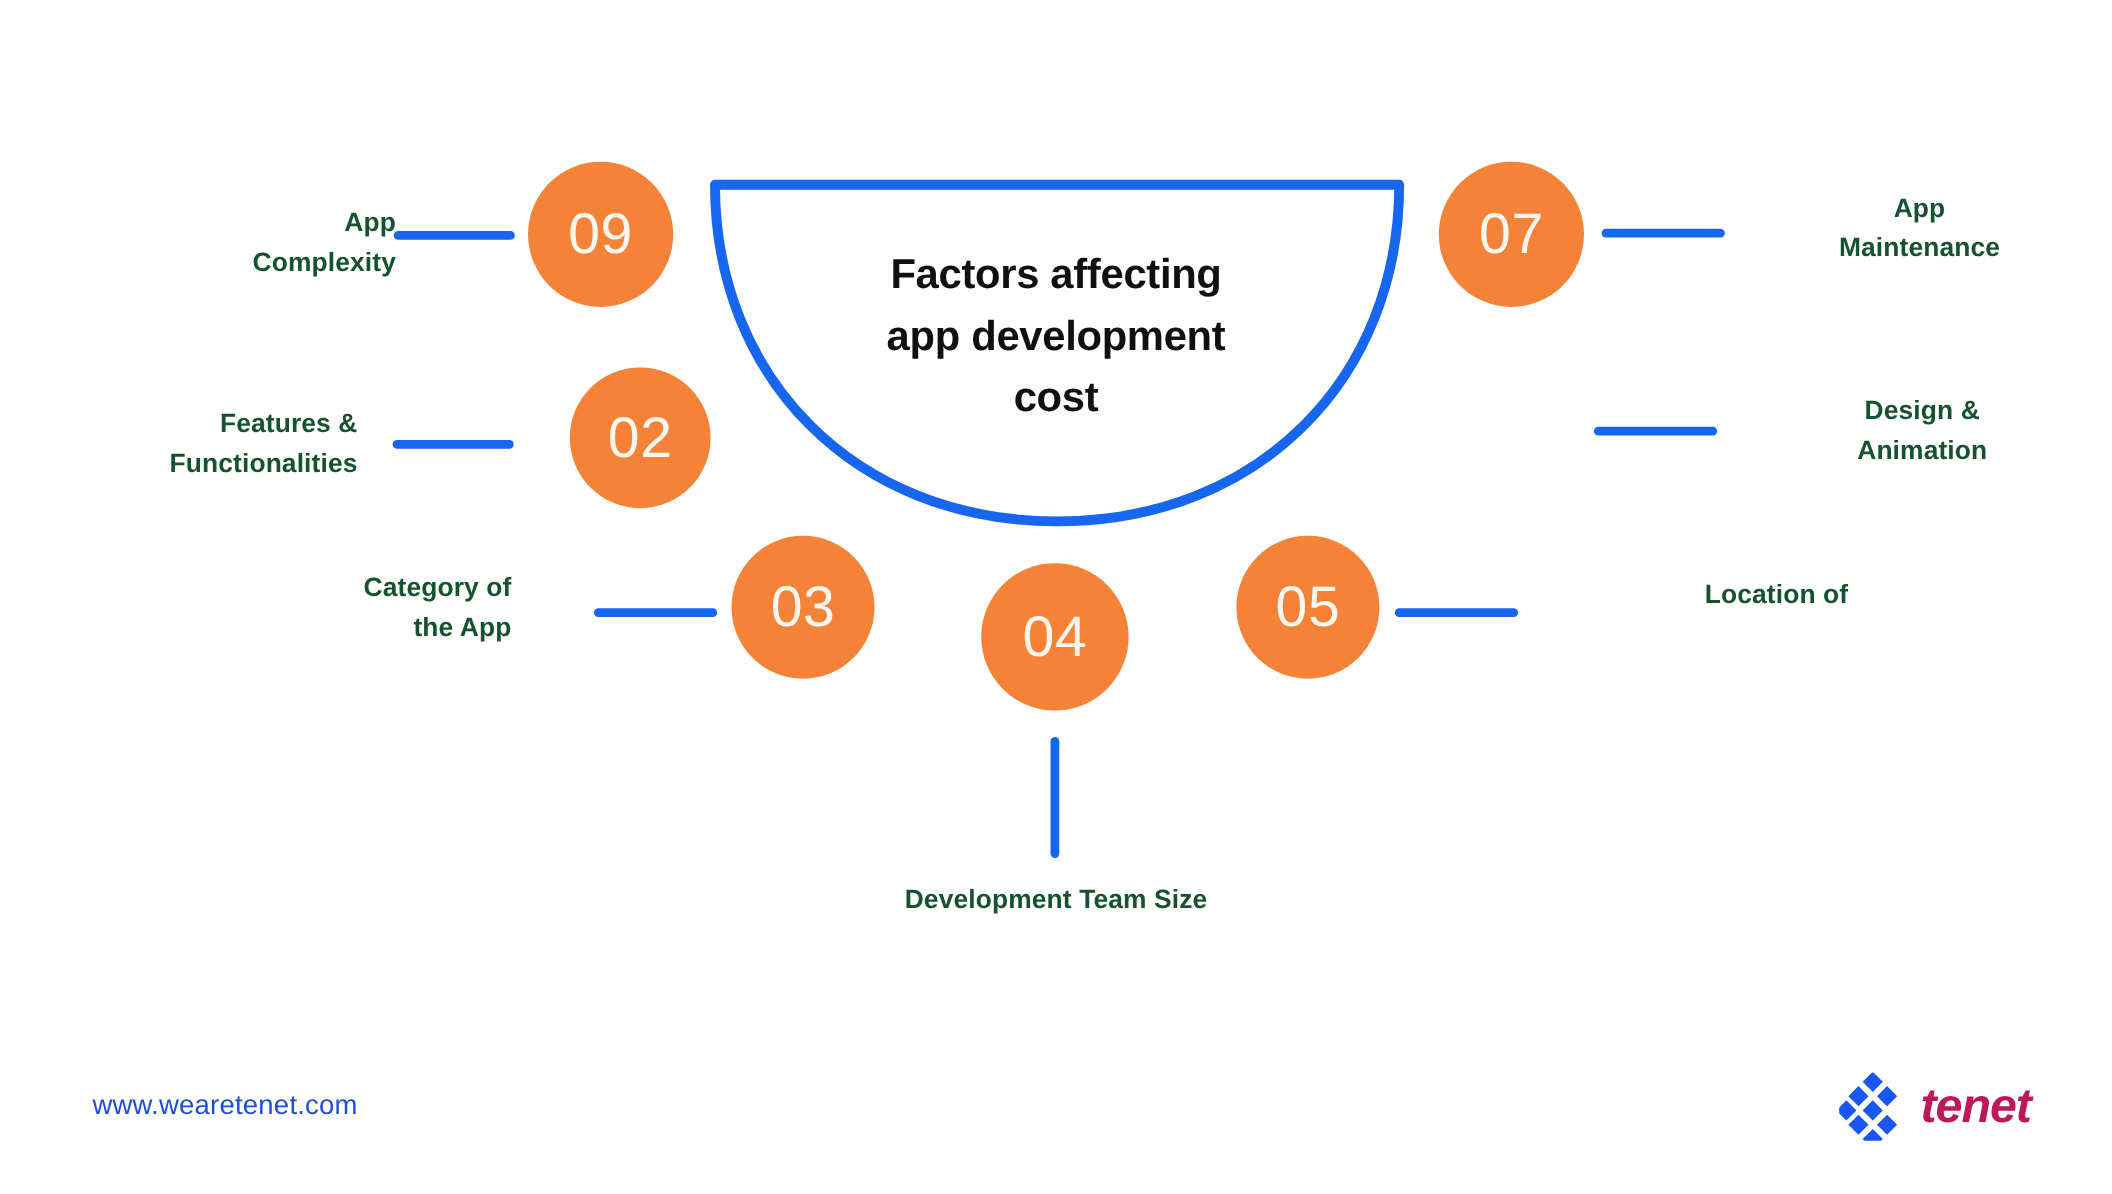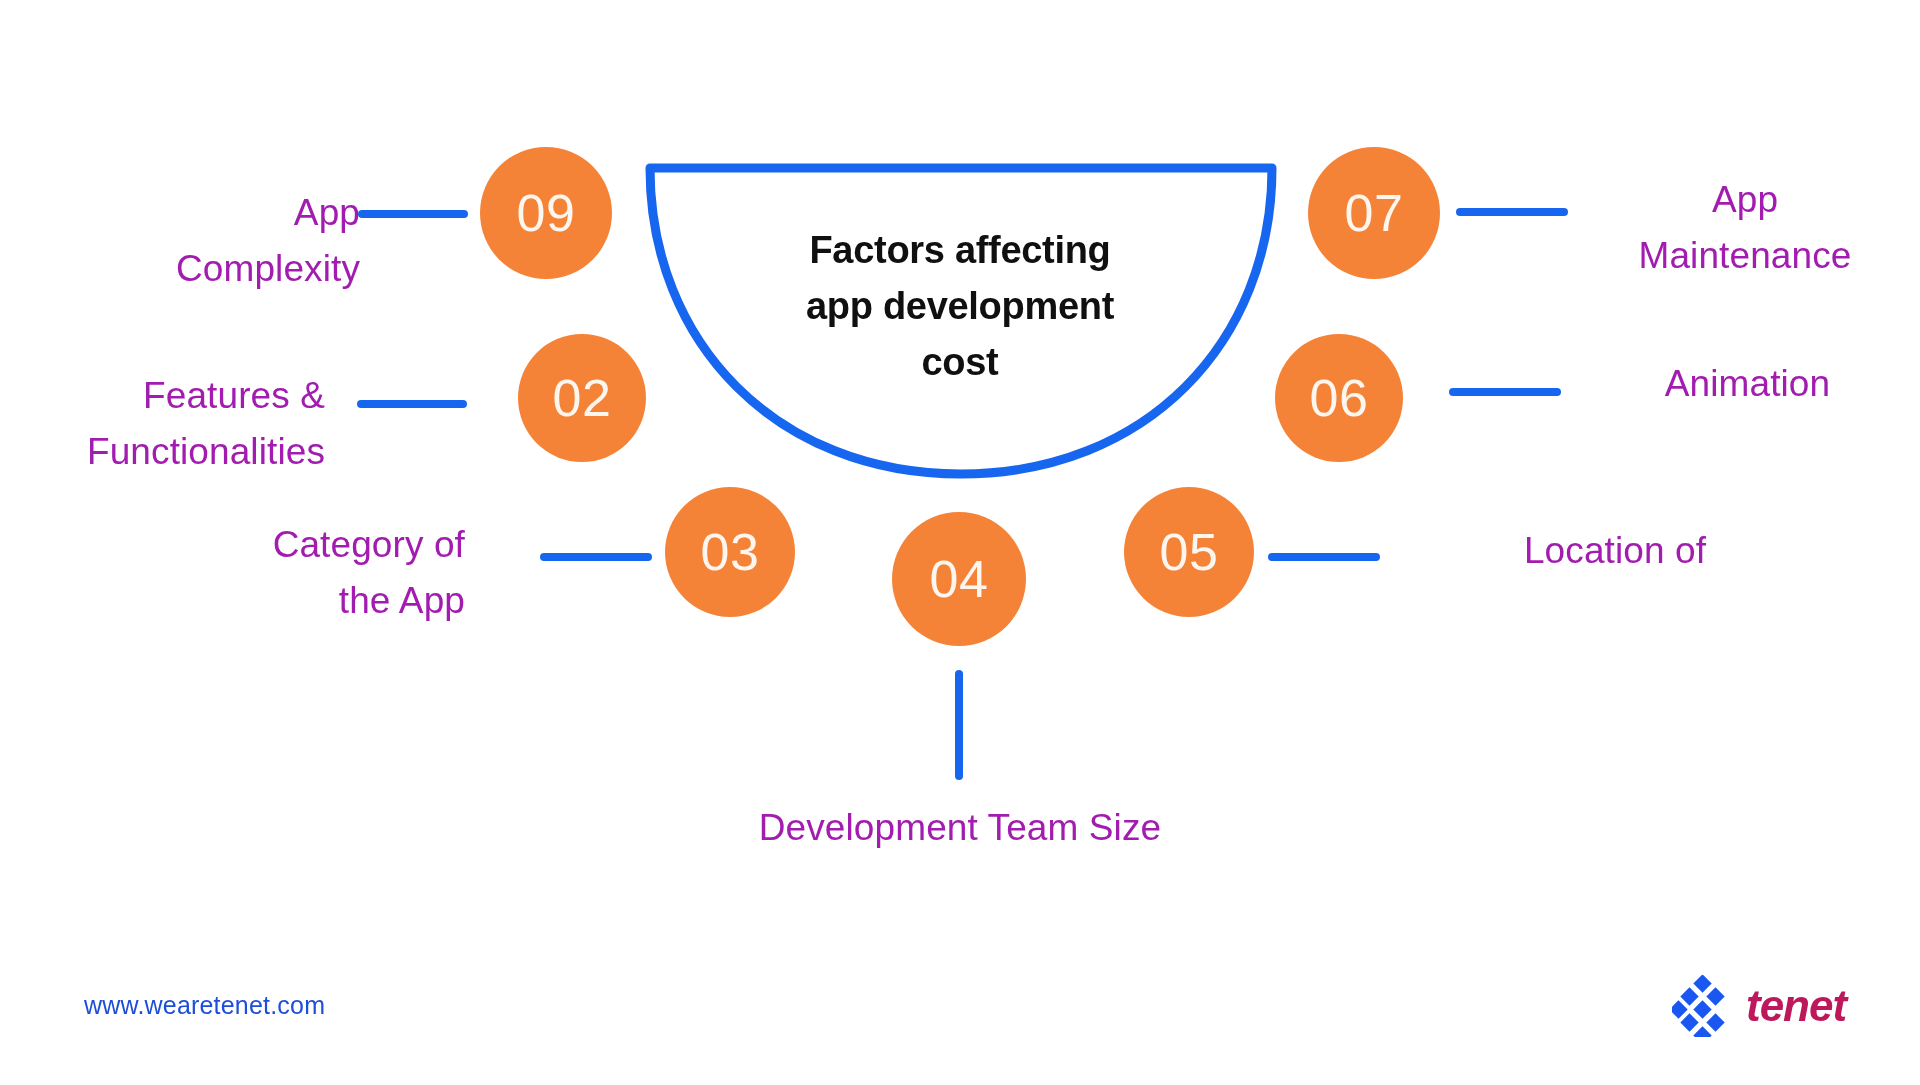--- a/index.html
+++ b/index.html
@@ -68,24 +68,25 @@
   .connector-v {
     position: absolute;
     width: 8px;
     border-radius: 4px;
     background: #1766F0;
   }
 
   
   .label {
     position: absolute;
-    font-size: 37px;
+    font-size: 24px;
     line-height: 1.5;
-    color: #a21caf;
+    color: #14532d;
     letter-spacing: 0.1px;
+    font-weight: bold;
   }
   .label.right-align { text-align: right; }
   .label.center-align{ text-align: center; }
 
   
   .site-url {
     position: absolute;
     left: 84px;
     top: 991px;
     font-size: 25px;
@@ -162,25 +163,23 @@
   </div>
 
   <div class="num-circle" style="left:1124px; top:487px; width:130px; height:130px;">
     <span>05</span>
   </div>
   <div class="connector-h" style="left:1268px; top:553px; width:112px;"></div>
   <div class="label center-align" style="left:1430px; top:523px; width:370px;">
     <div>Location of</div>
   </div>
 
-  <div class="num-circle" style="left:1275px; top:334px; width:128px; height:128px;">
-    <span>06</span>
-  </div>
   <div class="connector-h" style="left:1449px; top:388px; width:112px;"></div>
   <div class="label center-align" style="left:1605px; top:356px; width:285px;">
+    <div>Design &amp;</div>
     <div>Animation</div>
   </div>
 
   <div class="num-circle" style="left:1308px; top:147px; width:132px; height:132px;">
     <span>07</span>
   </div>
   <div class="connector-h" style="left:1456px; top:208px; width:112px;"></div>
   <div class="label center-align" style="left:1595px; top:172px; width:300px;">
     <div>App</div>
     <div>Maintenance</div>

